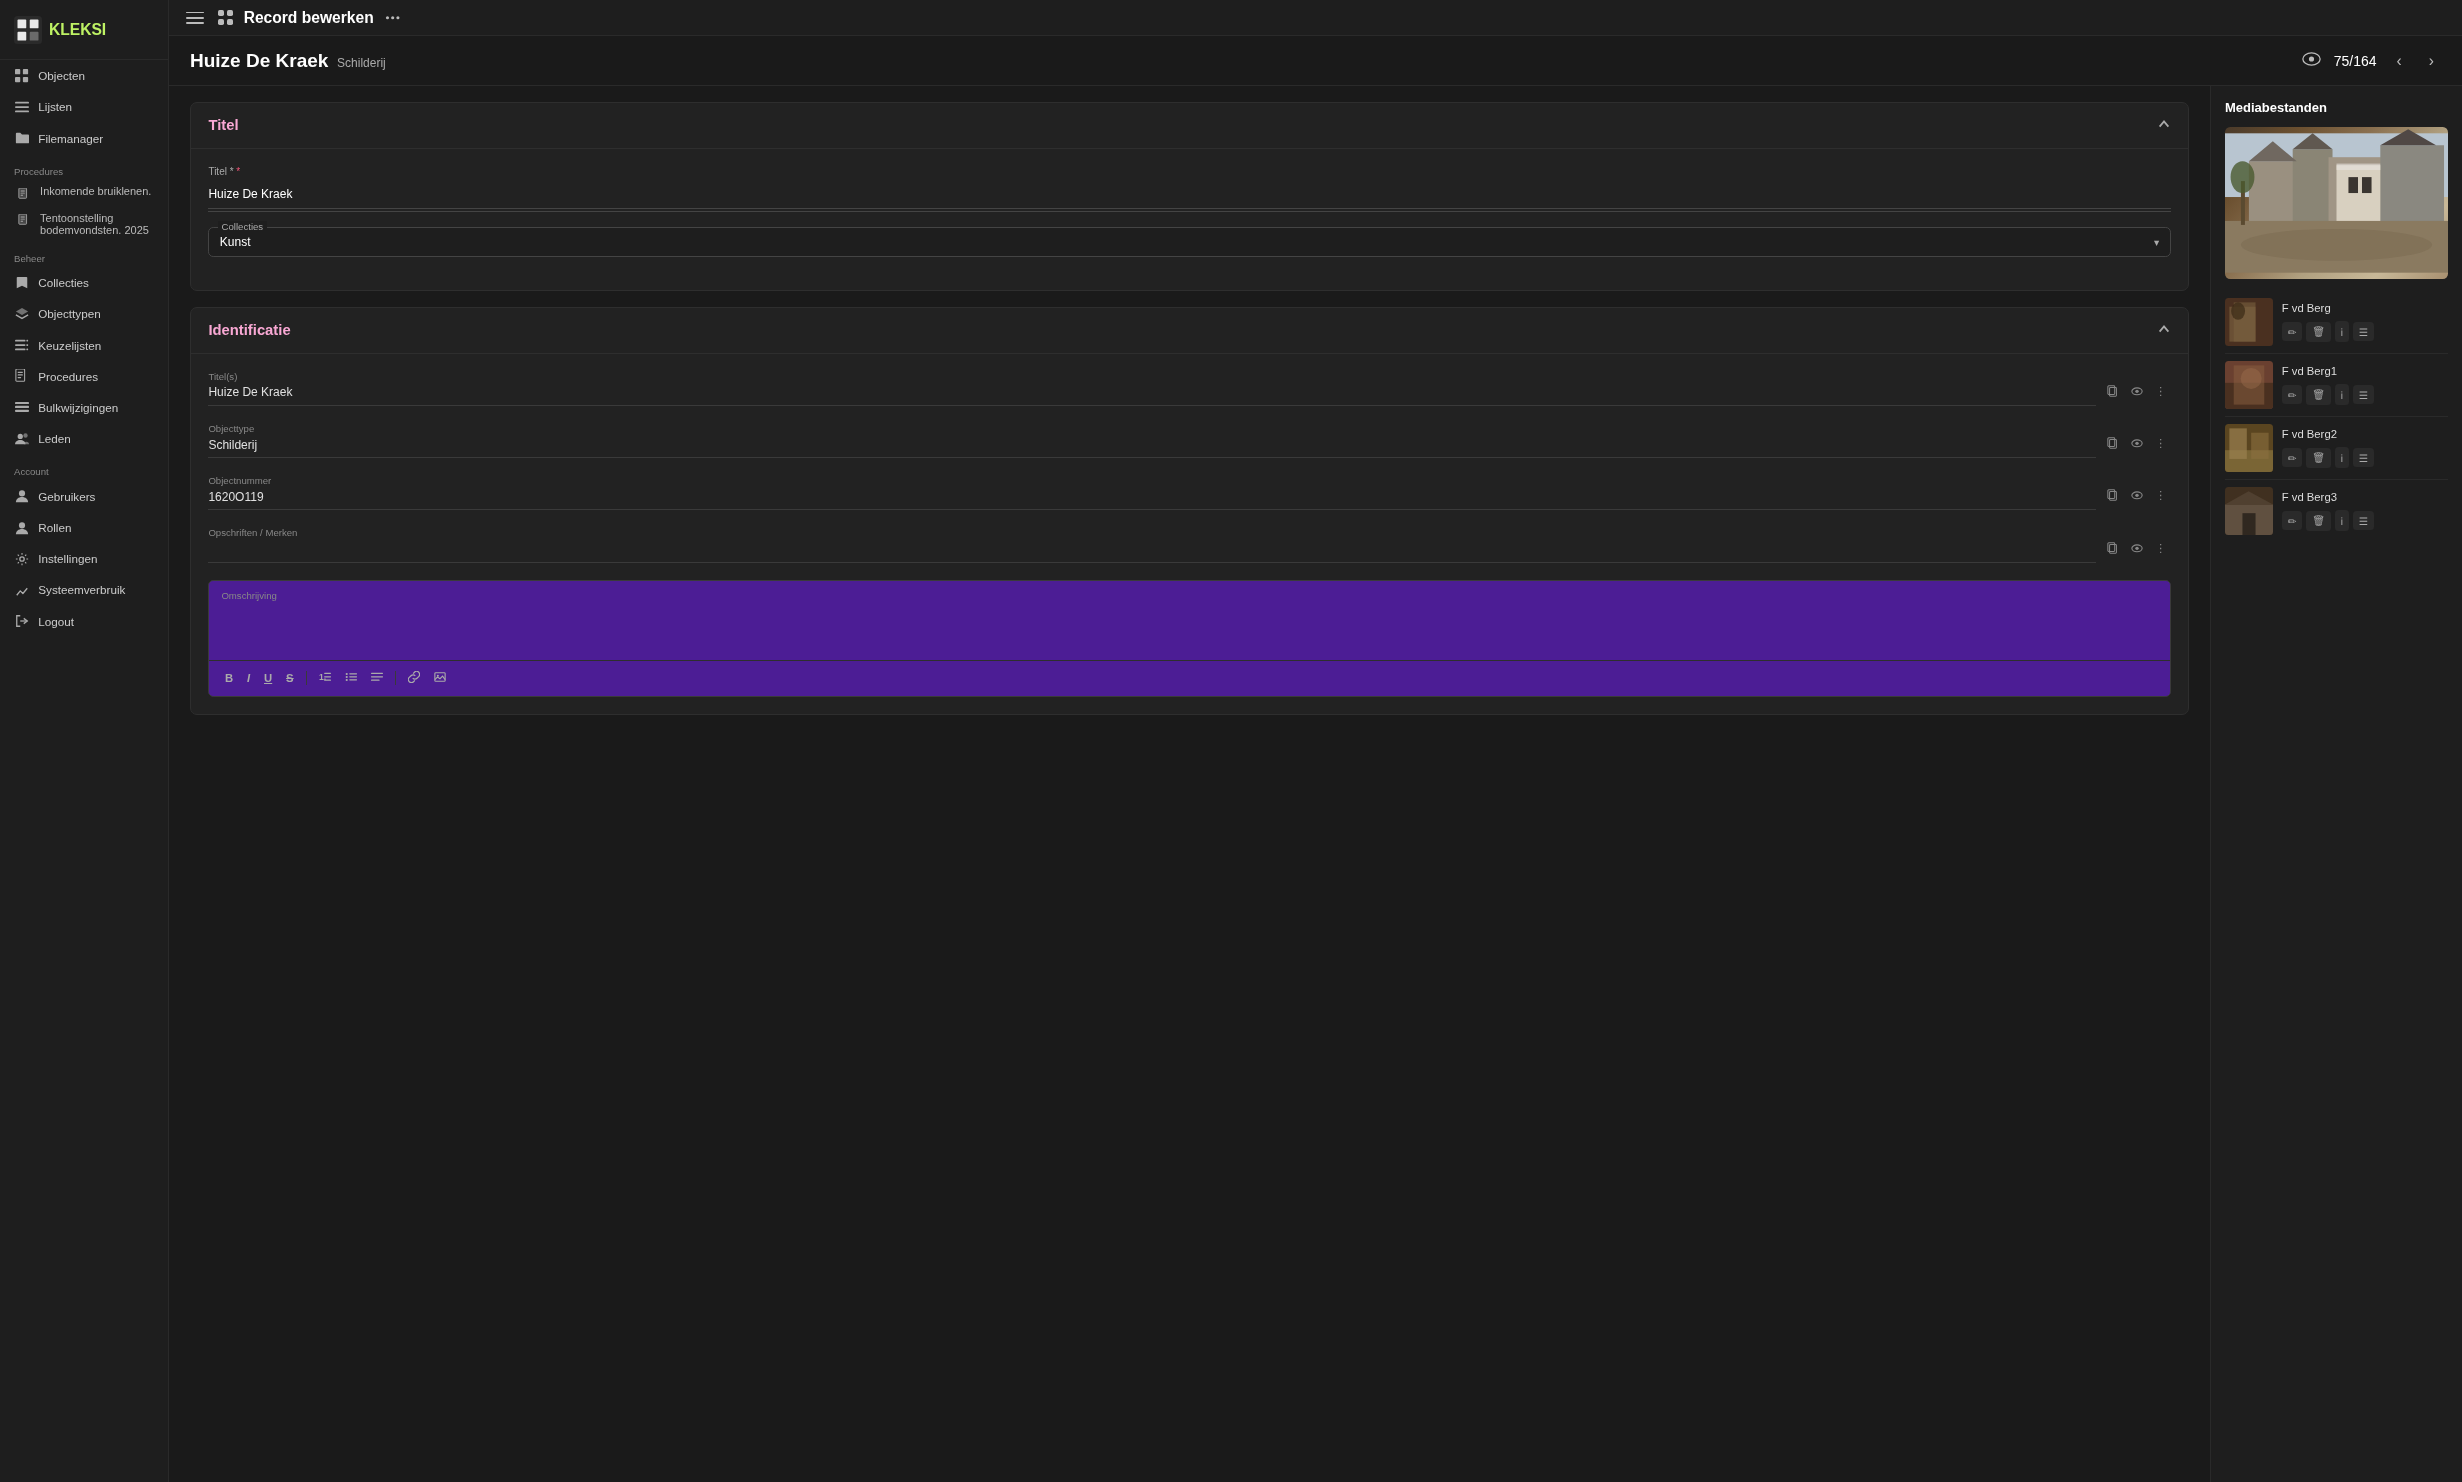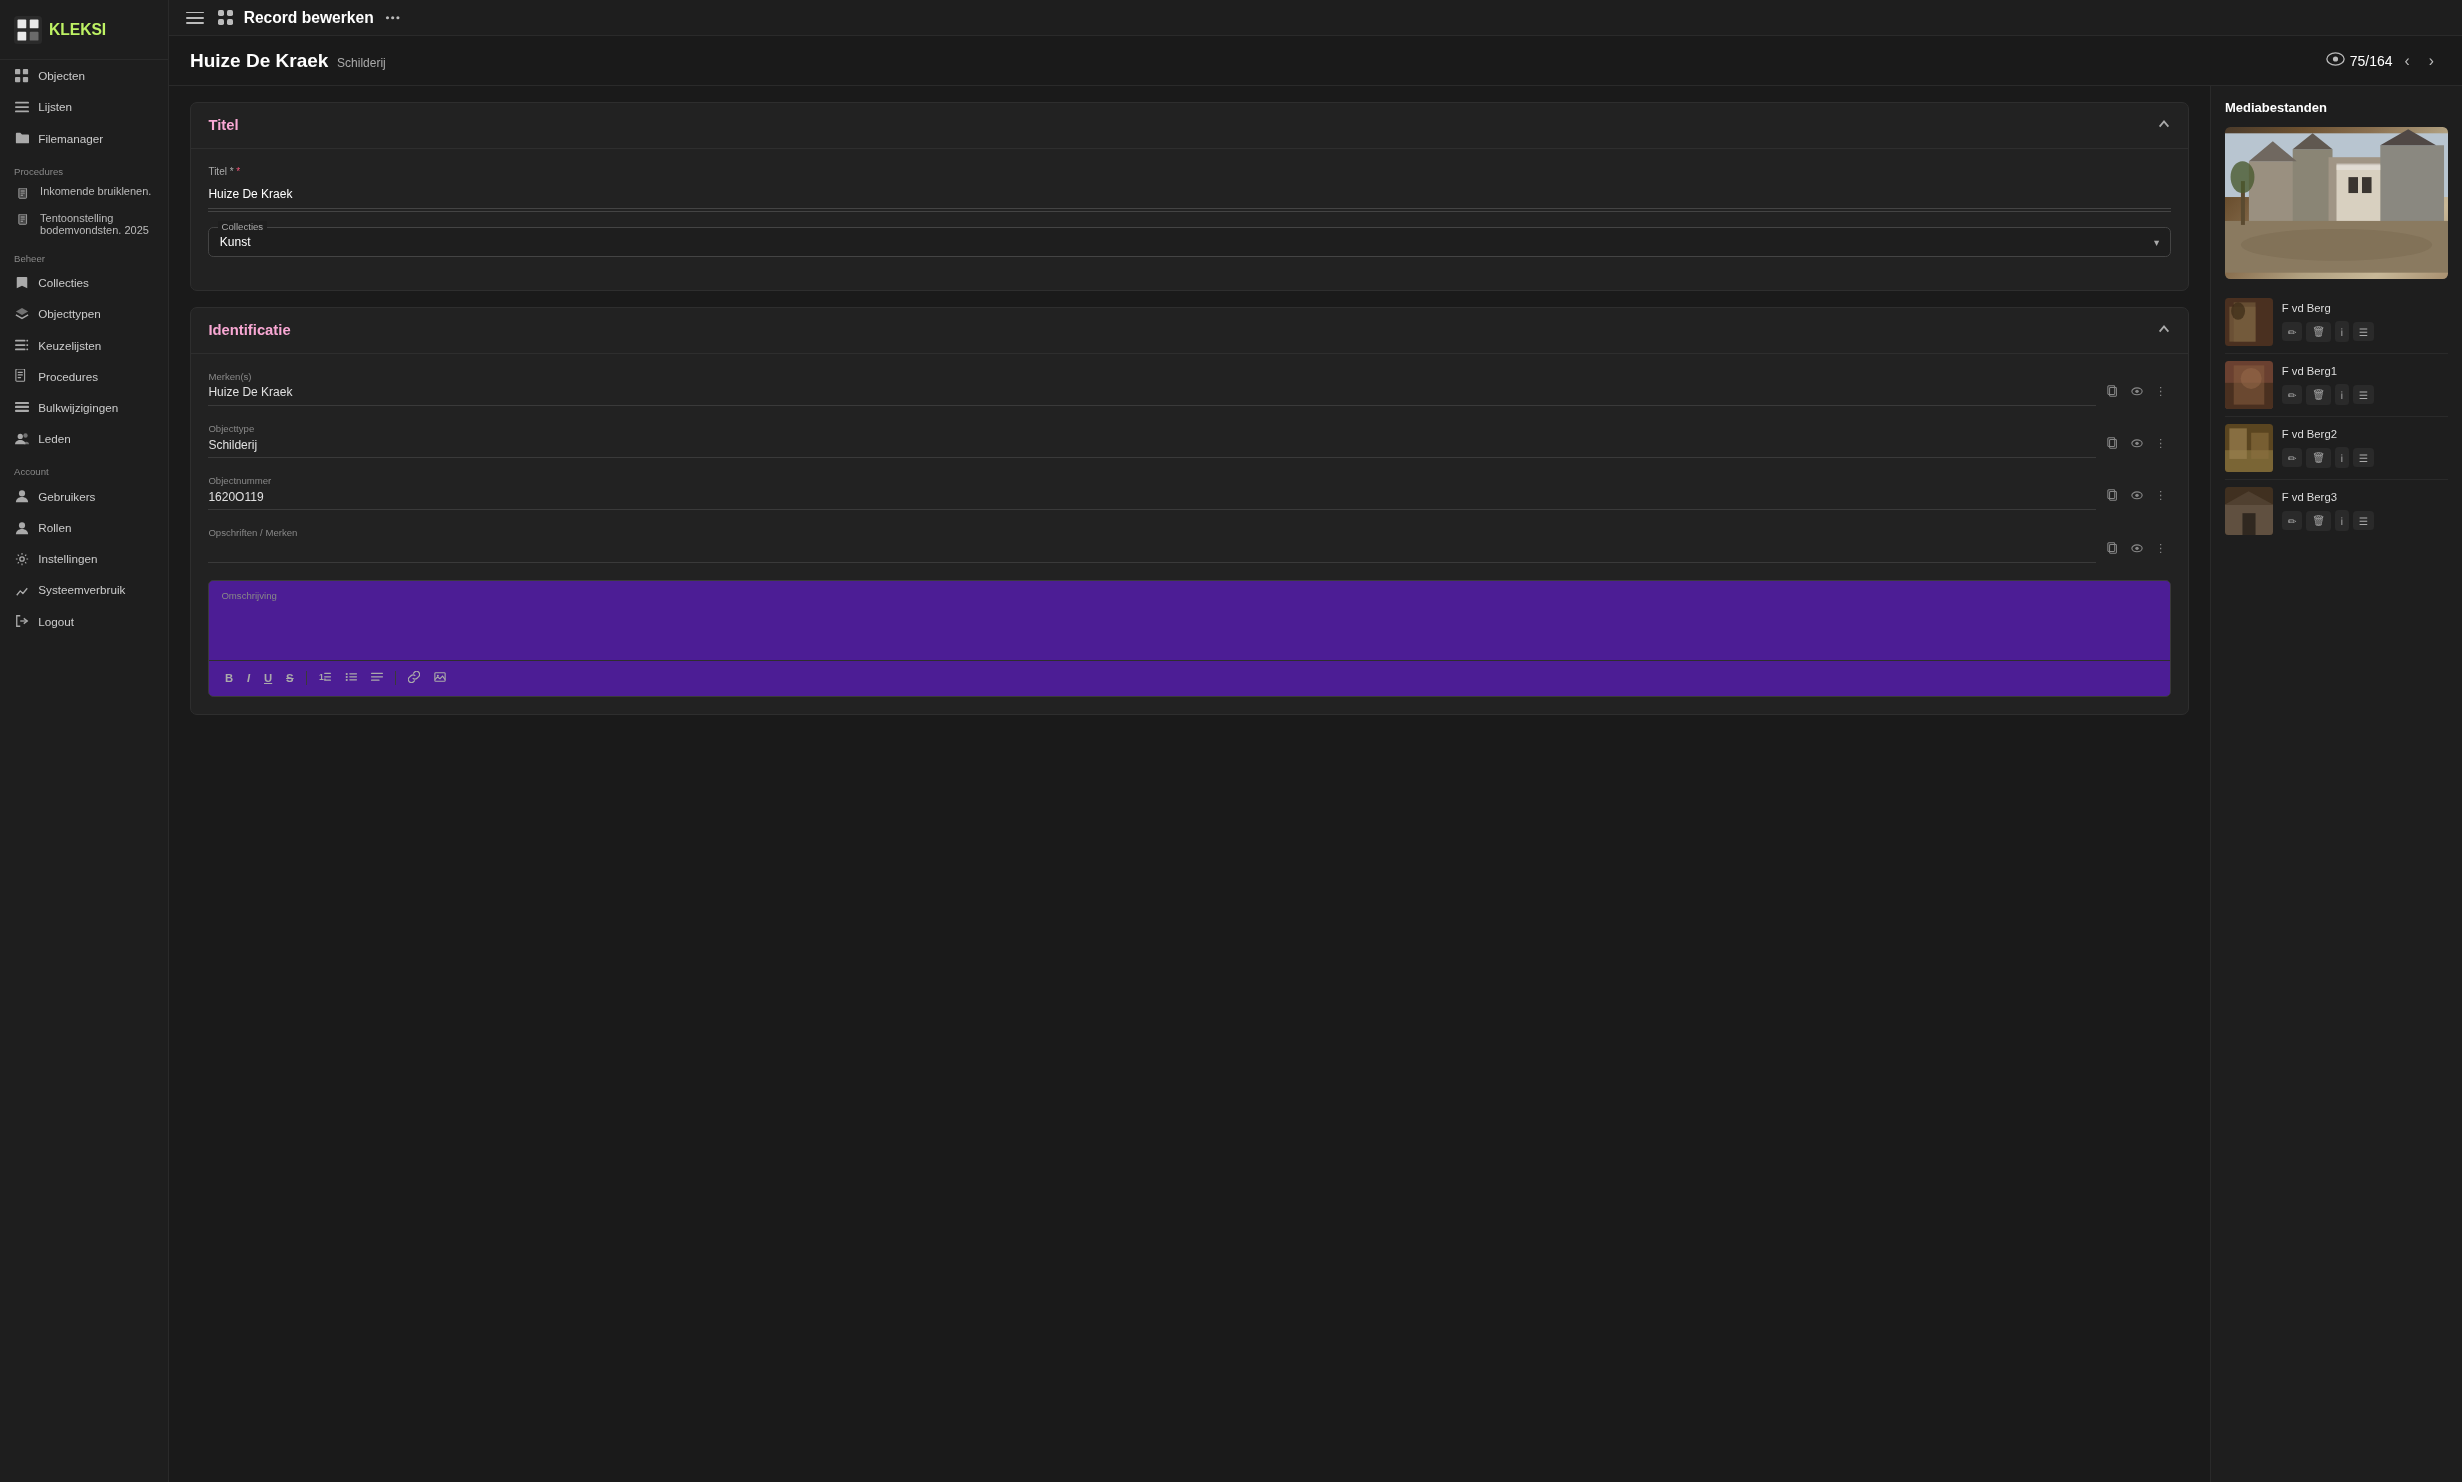--- a/index.html
+++ b/index.html
@@ -161,21 +161,21 @@
       font-weight: 700;
       color: #fff;
     }
     .record-subtitle {
       font-size: 12px;
       color: #aaa;
     }
     .record-nav {
       display: flex;
       align-items: center;
-      gap: 5px;
+      gap: 13px;
     }
     .record-counter {
       font-size: 14px;
       color: #fff;
     }
     .eye-icon {
       color: #bbb;
       font-size: 15.6px;
     }
     .nav-arrow {
@@ -692,21 +692,21 @@
           <span class="chevron-up">
             <svg width="14" height="14" viewBox="0 0 16 16" fill="none" stroke="#aaa" stroke-width="2">
               <polyline points="3,11 8,5 13,11"></polyline>
             </svg>
           </span>
         </div>
         <div class="section-body">
 
           <div class="id-field-row">
             <div class="id-field-content">
-              <div class="id-field-label">Merken(s)</div>
+              <div class="id-field-label">Titel(s)</div>
               <div class="id-field-value">Huize De Kraek</div>
             </div>
             <div class="id-field-actions">
               <button class="id-action-btn">
                 <svg width="12" height="12" viewBox="0 0 14 14" fill="currentColor">
                   <rect x="3" y="3" width="8" height="10" rx="1" fill="none" stroke="currentColor" stroke-width="1.2"></rect>
                   <rect x="1" y="1" width="8" height="10" rx="1" fill="none" stroke="currentColor" stroke-width="1.2"></rect>
                 </svg>
               </button>
               <button class="id-action-btn">

